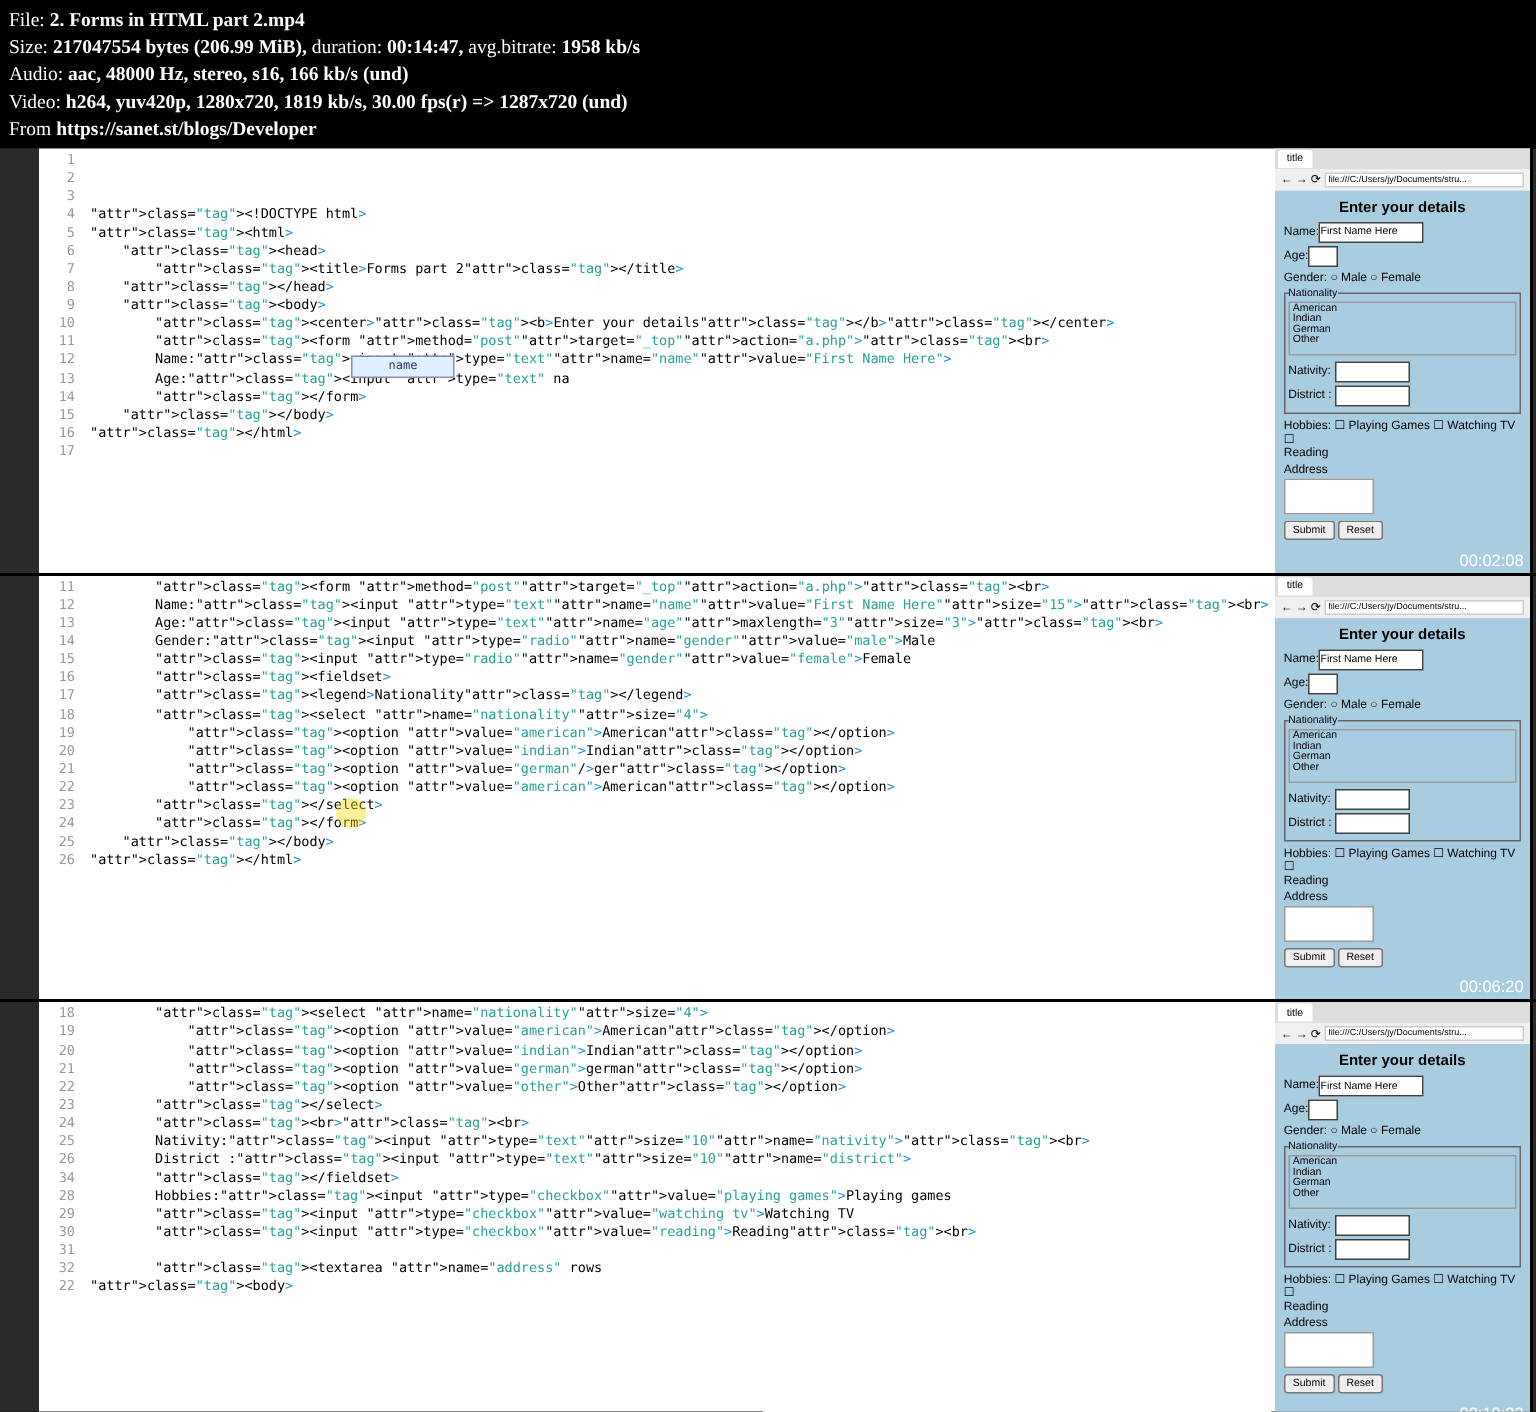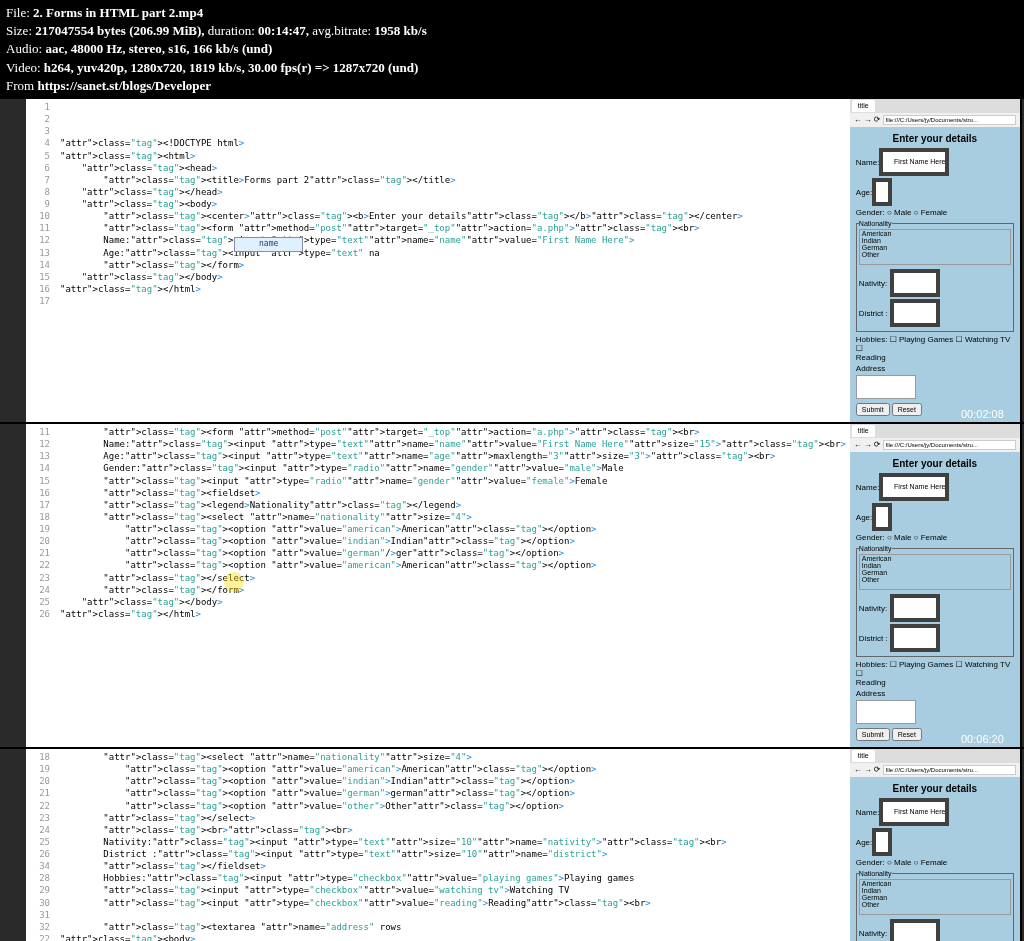--- a/index.html
+++ b/index.html
@@ -15,29 +15,29 @@
 .tag { color:#268bd2; }
 .str { color:#2aa198; }
 .browser { width:170px; background:#fff; flex-shrink:0; display:flex; flex-direction:column; font-size:8px; }
 .brtabs { background:#ddd; height:14px; display:flex; align-items:center; padding:0 2px; gap:2px; }
 .brtab { background:#fff; height:12px; padding:0 6px; font-size:7px; display:flex; align-items:center; border-radius:2px 2px 0 0; }
 .braddr { background:#f0f0f0; height:14px; display:flex; align-items:center; padding:0 4px; gap:2px; }
 .braddr input { flex:1; height:10px; font-size:6px; border:1px solid #ccc; padding:0 2px; }
 .brcontent { flex:1; padding:6px; background:#a8cde0; color:#000; }
 .brtitle { text-align:center; font-weight:bold; font-size:10px; margin-bottom:4px; }
 .frow { margin:2px 0; font-size:8px; }
-.frow input[type=text] { height:28px; font-size:7px; border:4px solid #404040;text-align:right; }
+.frow input[type=text] { height:14px; font-size:7px; border:1px solid #404040; }
 .fset { border:1px solid #666; padding:2px; margin:3px 0; font-size:7px; }
 .fset legend { font-size:7px; }
 .sel { font-size:7px; height:36px; border:1px solid #999; }
 .sel div { padding:0 2px; }
 .tarea { width:60px; height:24px; border:1px solid #999; background:#fff; }
 .btns { margin-top:4px; }
 .btns button { font-size:7px; padding:1px 4px; margin-right:2px; }
-.timestamp { position:absolute; bottom:2px; right:16px; color:#fff; font-size:11px; font-family:Arial; }
+.timestamp { position:absolute; bottom:2px; right:4px; color:#fff; font-size:11px; font-family:Arial; }
 .tooltip { position:absolute; background:#dff1ff; border:1px solid #88b; padding:1px 24px; font-size:8px; color:#336; }
 .shadow { position:absolute; border-radius:50%; background:rgba(255,220,0,0.4); width:20px; height:20px; }
 </style>
 </head>
 <body>
 
 <div class="header">
   <div><b>File: </b><span>2. Forms in HTML part 2.mp4</span></div>
   <div><b>Size: </b><span>217047554 bytes (206.99 MiB), </span><b>duration: </b><span>00:14:47, </span><b>avg.bitrate: </b><span>1958 kb/s</span></div>
   <div><b>Audio: </b><span>aac, 48000 Hz, stereo, s16, 166 kb/s (und)</span></div>

